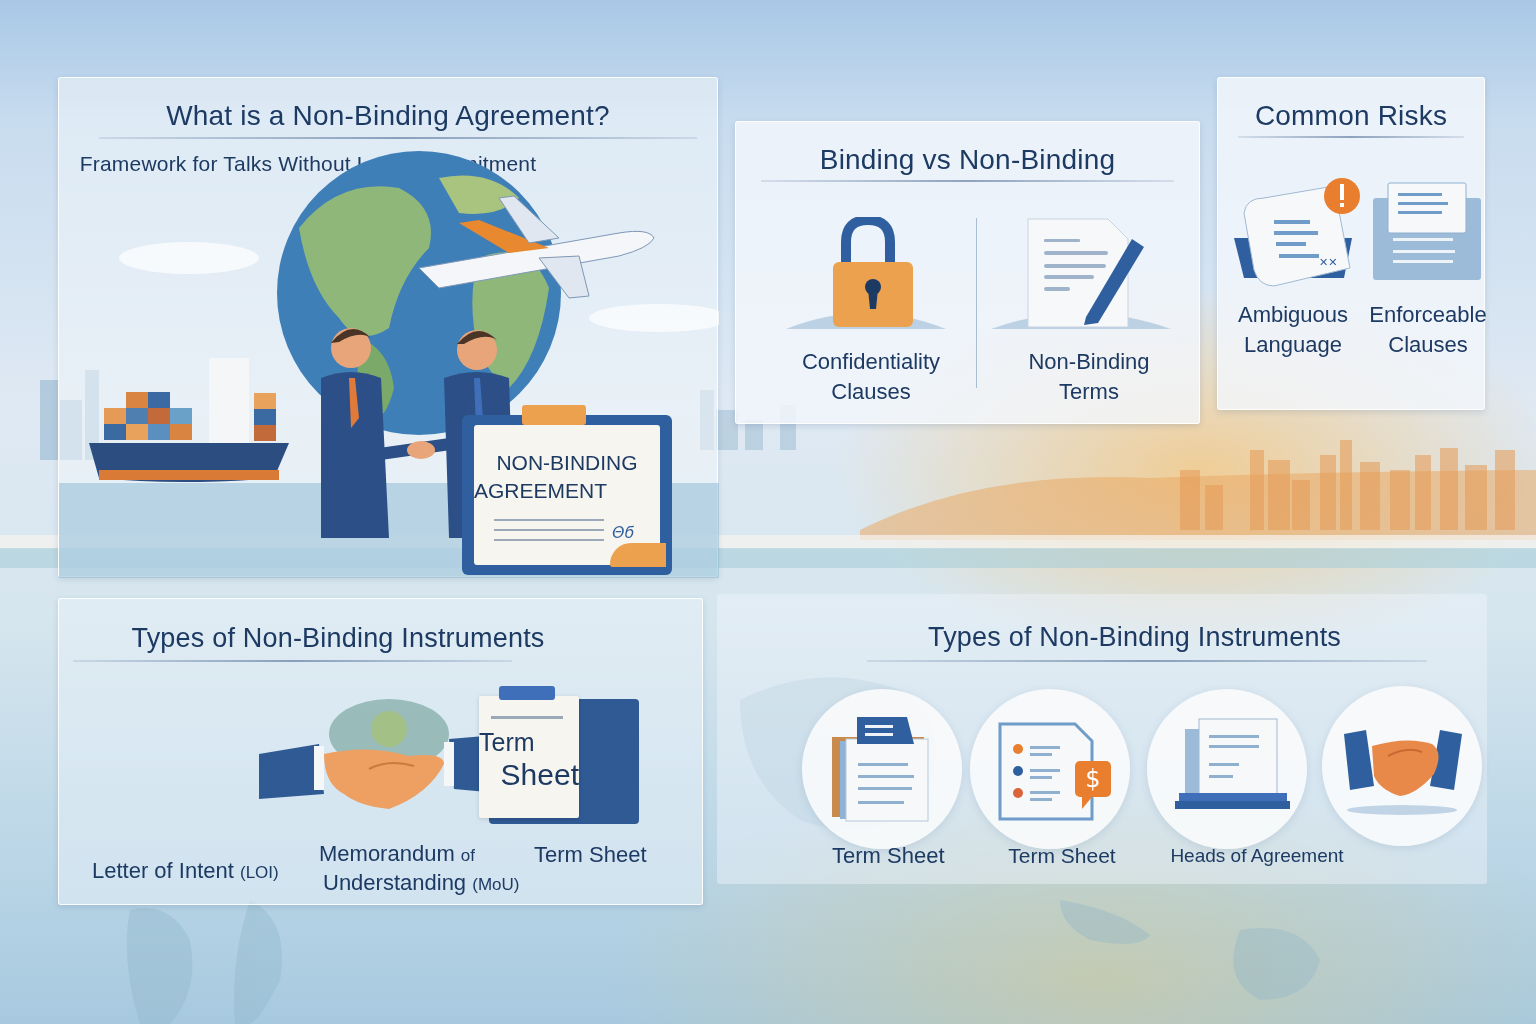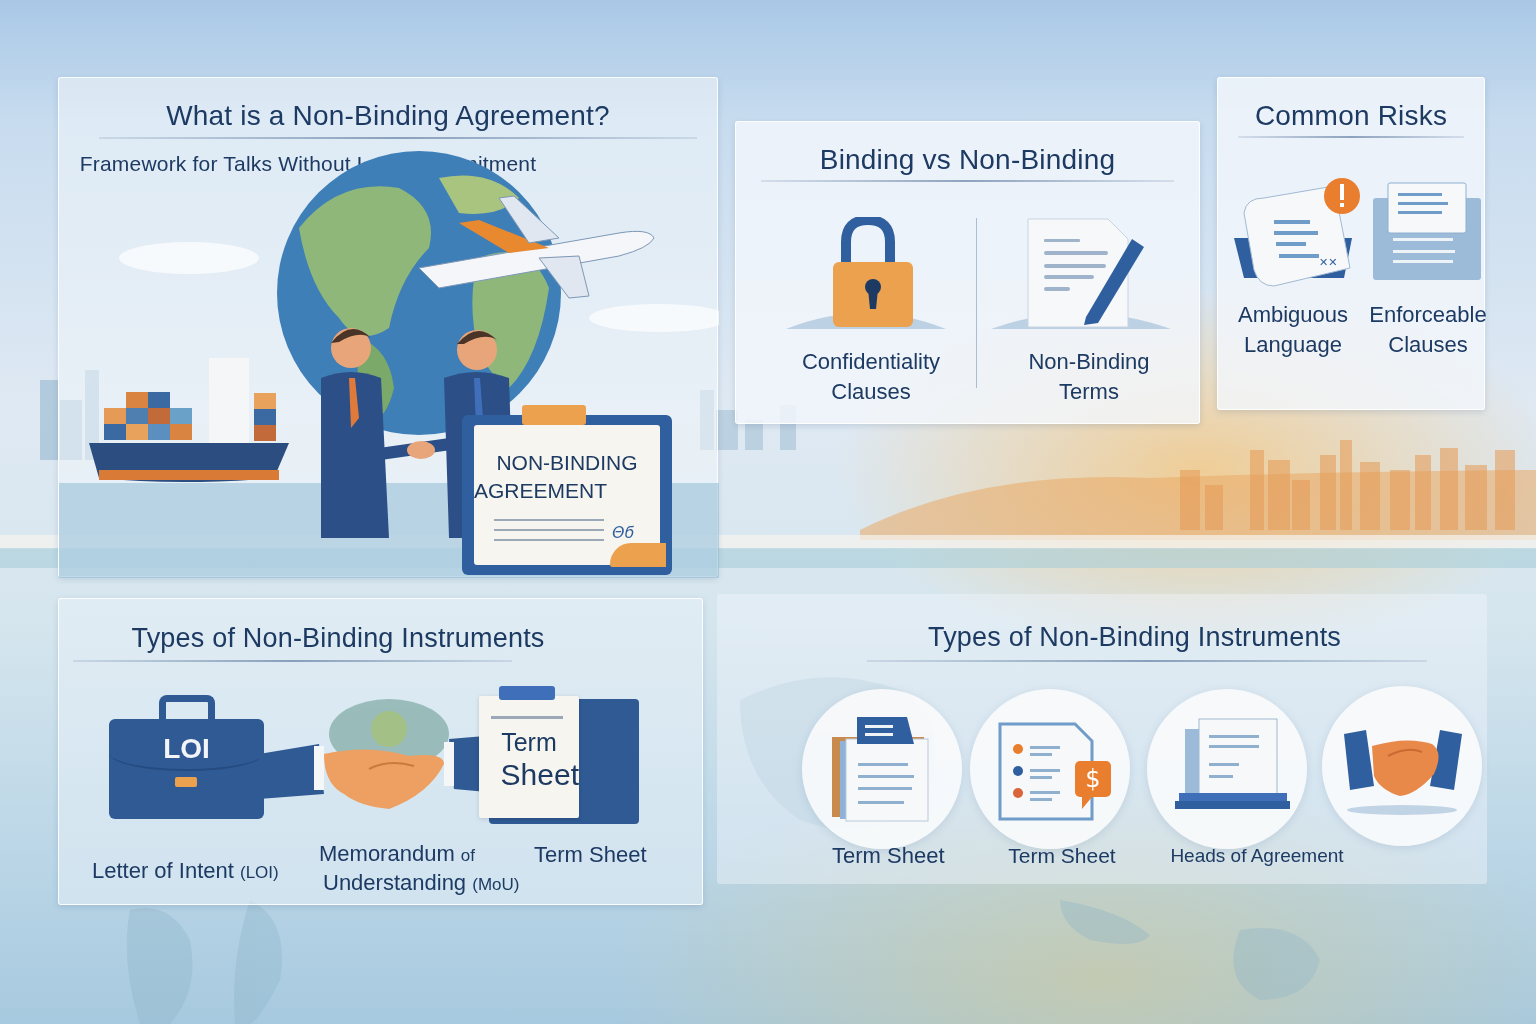--- a/index.html
+++ b/index.html
@@ -237,43 +237,37 @@
   <div class="label" style="left:140px;width:140px;top:222px;">
     <div>Enforceable</div>
     <div>Clauses</div>
   </div>
 </div>
 
 <div class="panel" style="left:58px;top:598px;width:645px;height:307px;background:rgba(232,241,248,0.55);">
   <div class="panel-title" style="top:24px;left:-85px;font-size:27px;">Types of Non-Binding Instruments</div>
   <div class="rule" style="left:14px;right:190px;top:61px;"></div>
 
-  <div style="position:absolute;left:50px;top:120px;width:155px;height:100px;background:#2f5a94;border-radius:6px;">
-    <div style="position:absolute;left:50px;top:-24px;width:56px;height:28px;border:7px solid #2f5a94;border-bottom:none;border-radius:8px 8px 0 0;"></div>
-    <div style="position:absolute;left:0;top:0;width:155px;height:52px;border-bottom:2px solid #254b80;border-radius:6px 6px 50% 50% / 6px 6px 18px 18px;"></div>
-    <div style="position:absolute;top:14px;left:0;right:0;text-align:center;font-family:'Liberation Sans',sans-serif;font-weight:bold;font-size:28px;color:#f3f5f8;">LOI</div>
-    <div style="position:absolute;left:66px;top:58px;width:22px;height:10px;background:#eca14f;border-radius:2px;"></div>
-  </div>
 
   <svg width="250" height="130" style="position:absolute;left:200px;top:95px;">
     <ellipse cx="130" cy="40" rx="60" ry="35" fill="#6e9f95" opacity="0.6"></ellipse>
     <circle cx="130" cy="35" r="18" fill="#a5c27a" opacity="0.8"></circle>
     <path d="M0 60 L 60 50 L 65 100 L 0 105 Z" fill="#2f5a94"></path>
     <path d="M190 45 L 250 40 L 250 100 L 195 95 Z" fill="#2f5a94"></path>
     <rect x="55" y="52" width="10" height="44" fill="#f4f6f8"></rect>
     <rect x="185" y="48" width="10" height="44" fill="#f4f6f8"></rect>
     <path d="M65 60 Q 110 50 150 62 Q 185 58 185 70 Q 170 100 130 115 Q 100 112 85 100 Q 65 90 65 60 Z" fill="#eda062"></path>
     <path d="M110 75 Q 130 65 155 72" fill="none" stroke="#c97a3e" stroke-width="2"></path>
   </svg>
 
   <div style="position:absolute;left:430px;top:100px;width:150px;height:125px;background:#2f5a94;border-radius:4px;">
     <div style="position:absolute;left:-10px;top:-3px;width:100px;height:122px;background:#f7f5ef;border-radius:2px;box-shadow:0 1px 4px rgba(0,0,0,0.15);">
       <div style="position:absolute;left:20px;top:-10px;width:56px;height:14px;background:#3f6fb8;border-radius:3px;"></div>
       <div style="position:absolute;left:12px;top:20px;width:72px;height:3px;background:#9aa8b8;"></div>
-      <div style="position:absolute;top:32px;left:0;right:0;text-align:center;font-family:'Liberation Sans',sans-serif;font-size:25px;color:#1d3a63;">Term</div>
+      <div style="position:absolute;top:32px;left:0;right:0;font-family:'Liberation Sans',sans-serif;font-size:25px;color:#1d3a63;">Term</div>
       <div style="position:absolute;top:62px;left:0;right:0;text-align:right;font-family:'Liberation Sans',sans-serif;font-size:30px;color:#1d3a63;">Sheet</div>
     </div>
   </div>
 
   <div class="label" style="left:22px;top:257px;text-align:center;font-size:22px;white-space:nowrap;margin-left:11px;">
     <span>Letter of Intent</span>
     <span class="small-paren">(LOI)</span>
   </div>
   <div class="label" style="left:260px;top:241px;text-align:left;font-size:22px;white-space:nowrap;line-height:27px;">
     <div>

